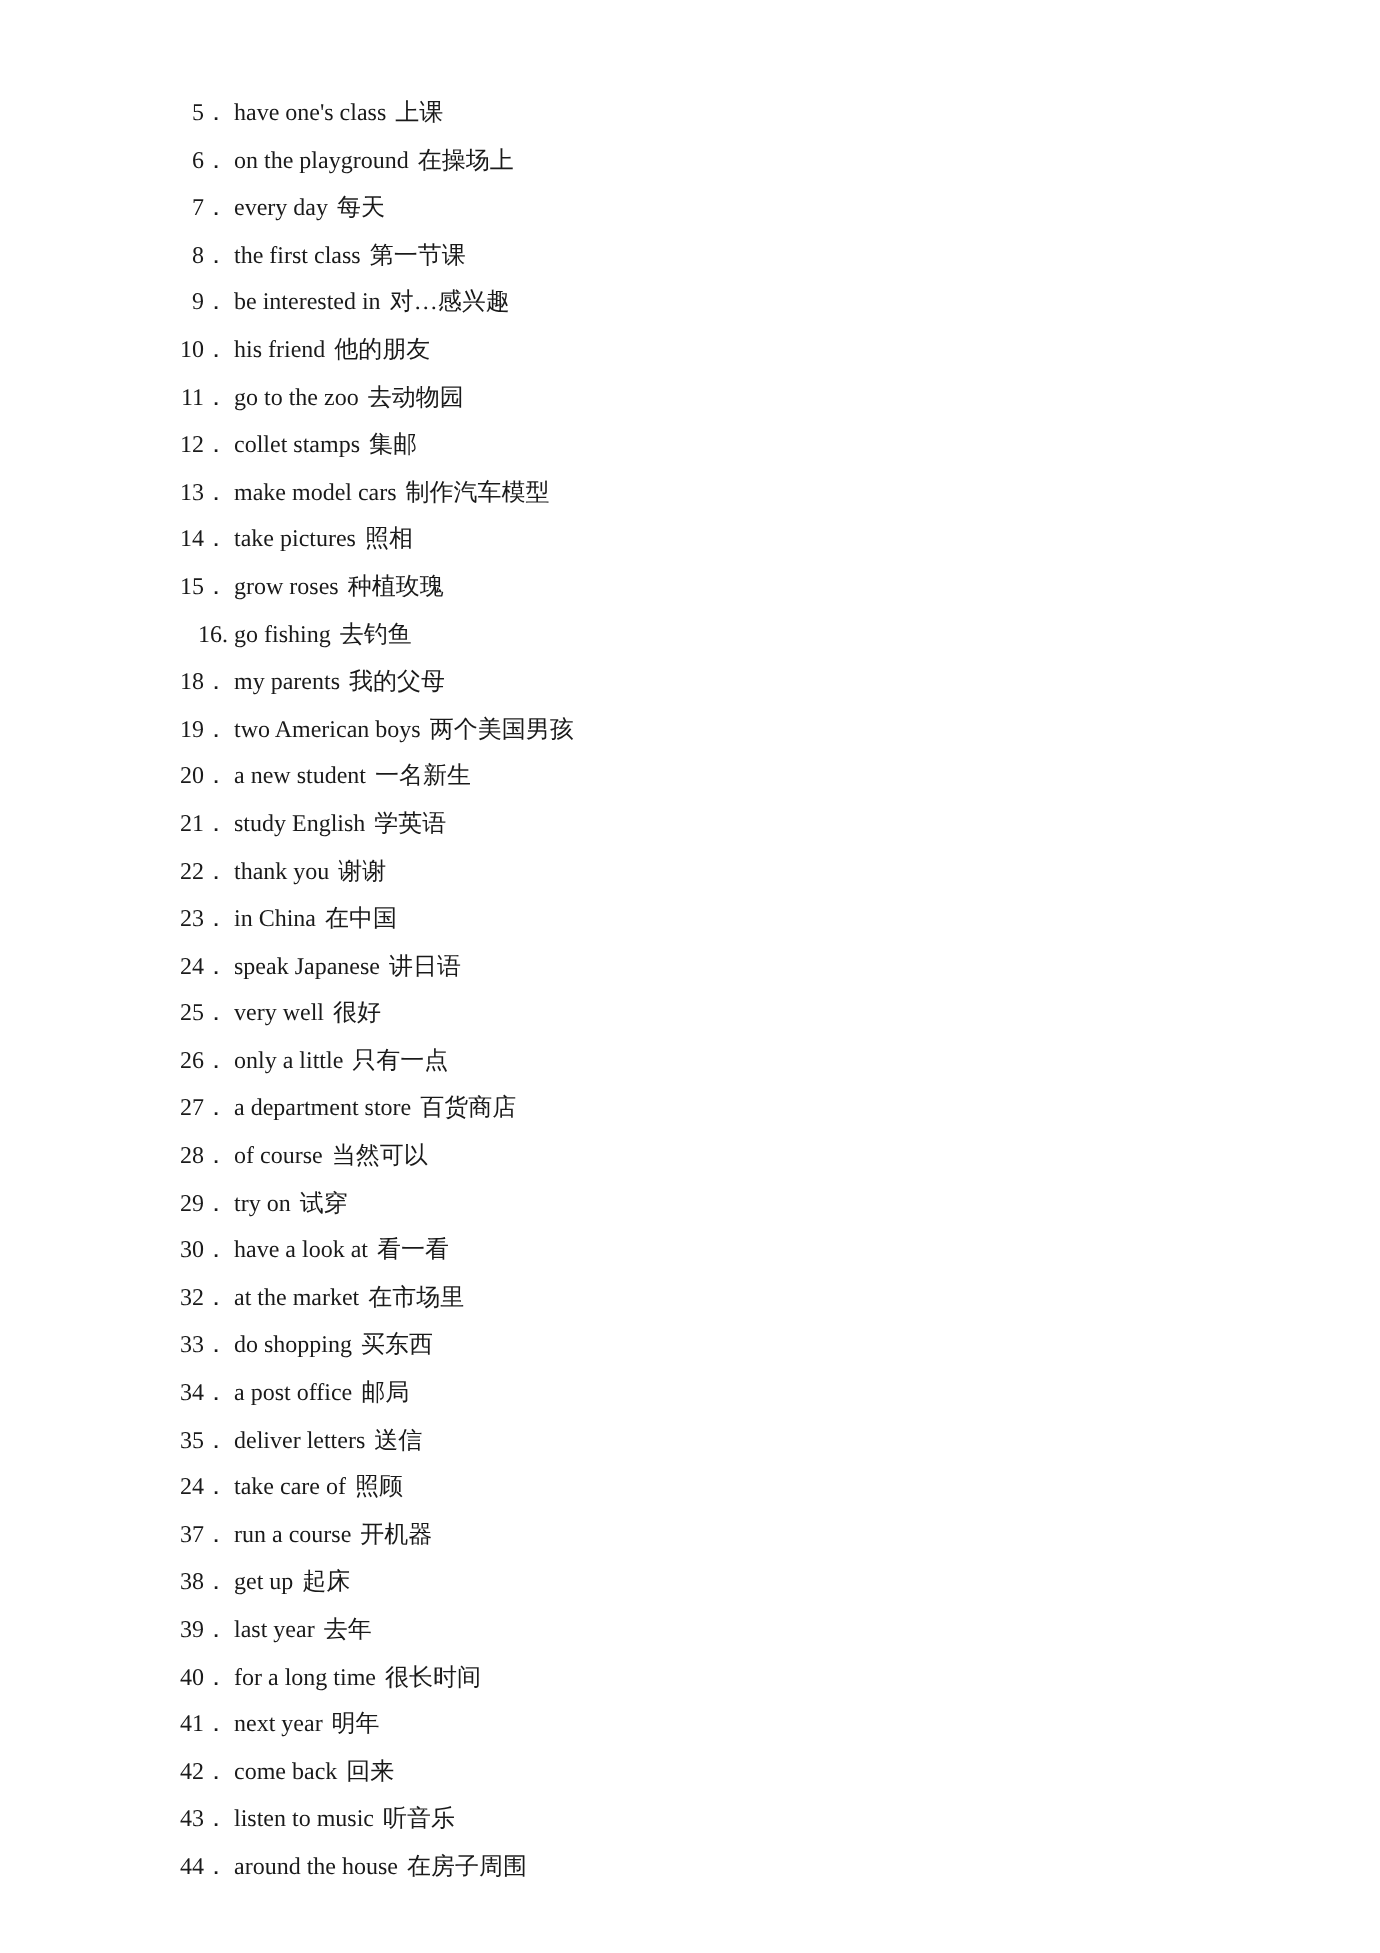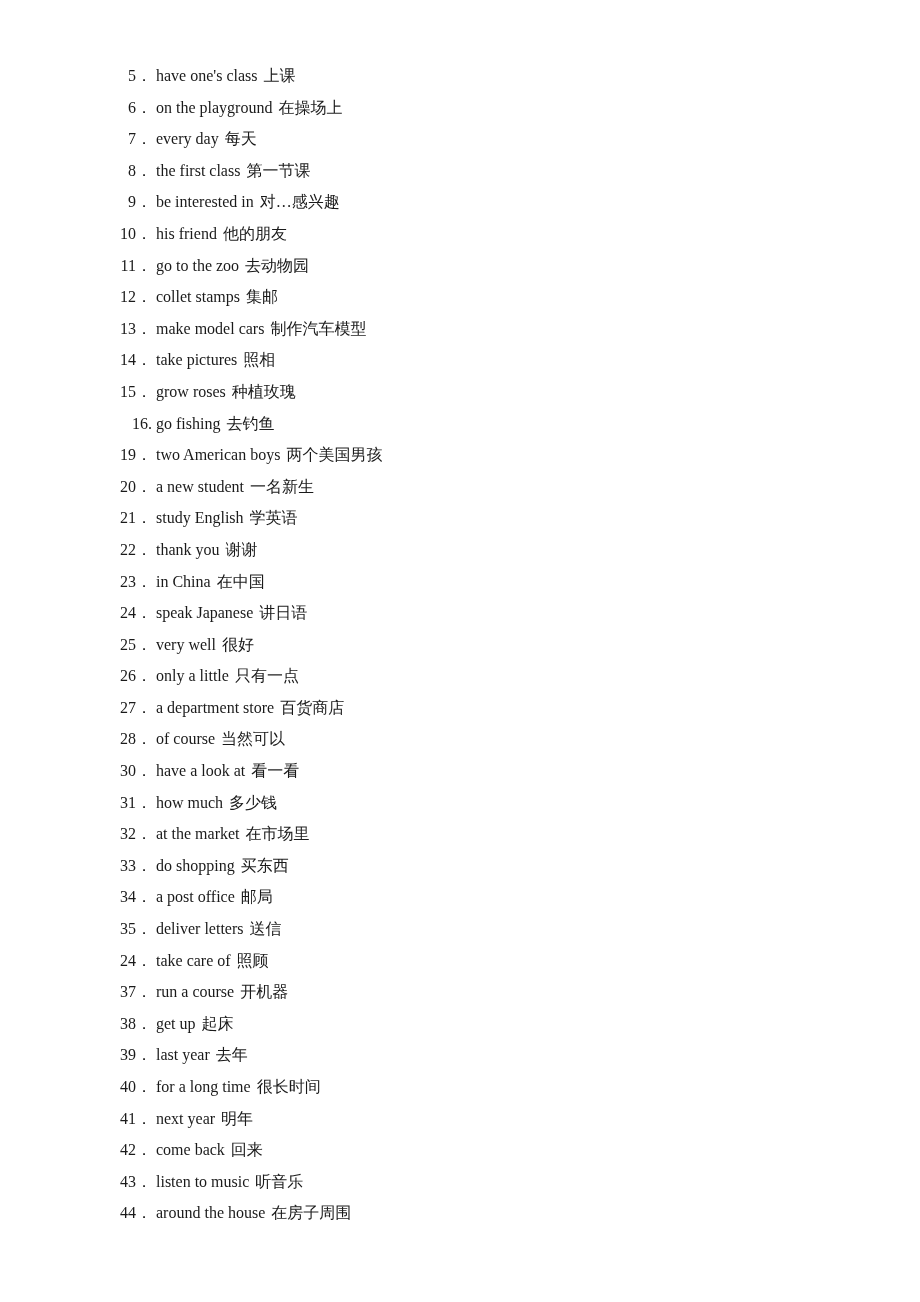--- a/index.html
+++ b/index.html
@@ -47,32 +47,33 @@
     <li><span class="item-number">7．</span><span class="item-english">every day</span><span class="item-chinese">每天</span></li>
     <li><span class="item-number">8．</span><span class="item-english">the first class</span><span class="item-chinese">第一节课</span></li>
     <li><span class="item-number">9．</span><span class="item-english">be interested in</span><span class="item-chinese">对…感兴趣</span></li>
     <li><span class="item-number">10．</span><span class="item-english">his friend</span><span class="item-chinese">他的朋友</span></li>
     <li><span class="item-number">11．</span><span class="item-english">go to the zoo</span><span class="item-chinese">去动物园</span></li>
     <li><span class="item-number">12．</span><span class="item-english">collet stamps</span><span class="item-chinese">集邮</span></li>
     <li><span class="item-number">13．</span><span class="item-english">make model cars</span><span class="item-chinese">制作汽车模型</span></li>
     <li><span class="item-number">14．</span><span class="item-english">take pictures</span><span class="item-chinese">照相</span></li>
     <li><span class="item-number">15．</span><span class="item-english">grow roses</span><span class="item-chinese">种植玫瑰</span></li>
     <li><span class="item-number">16.</span><span class="item-english">go fishing</span><span class="item-chinese">去钓鱼</span></li>
+    <li><span class="item-number">18．</span><span class="item-english">my parents</span><span class="item-chinese">我的父母</span></li>
     <li><span class="item-number">19．</span><span class="item-english">two American boys</span><span class="item-chinese">两个美国男孩</span></li>
     <li><span class="item-number">20．</span><span class="item-english">a new student</span><span class="item-chinese">一名新生</span></li>
     <li><span class="item-number">21．</span><span class="item-english">study English</span><span class="item-chinese">学英语</span></li>
     <li><span class="item-number">22．</span><span class="item-english">thank you</span><span class="item-chinese">谢谢</span></li>
     <li><span class="item-number">23．</span><span class="item-english">in China</span><span class="item-chinese">在中国</span></li>
     <li><span class="item-number">24．</span><span class="item-english">speak Japanese</span><span class="item-chinese">讲日语</span></li>
     <li><span class="item-number">25．</span><span class="item-english">very well</span><span class="item-chinese">很好</span></li>
     <li><span class="item-number">26．</span><span class="item-english">only a little</span><span class="item-chinese">只有一点</span></li>
     <li><span class="item-number">27．</span><span class="item-english">a department store</span><span class="item-chinese">百货商店</span></li>
     <li><span class="item-number">28．</span><span class="item-english">of course</span><span class="item-chinese">当然可以</span></li>
+    <li><span class="item-number">29．</span><span class="item-english">try on</span><span class="item-chinese">试穿</span></li>
     <li><span class="item-number">30．</span><span class="item-english">have a look at</span><span class="item-chinese">看一看</span></li>
-    <li><span class="item-number">31．</span><span class="item-english">how much</span><span class="item-chinese">多少钱</span></li>
     <li><span class="item-number">32．</span><span class="item-english">at the market</span><span class="item-chinese">在市场里</span></li>
     <li><span class="item-number">33．</span><span class="item-english">do shopping</span><span class="item-chinese">买东西</span></li>
     <li><span class="item-number">34．</span><span class="item-english">a post office</span><span class="item-chinese">邮局</span></li>
     <li><span class="item-number">35．</span><span class="item-english">deliver letters</span><span class="item-chinese">送信</span></li>
     <li><span class="item-number">24．</span><span class="item-english">take care of</span><span class="item-chinese">照顾</span></li>
     <li><span class="item-number">37．</span><span class="item-english">run a course</span><span class="item-chinese">开机器</span></li>
     <li><span class="item-number">38．</span><span class="item-english">get up</span><span class="item-chinese">起床</span></li>
     <li><span class="item-number">39．</span><span class="item-english">last year</span><span class="item-chinese">去年</span></li>
     <li><span class="item-number">40．</span><span class="item-english">for a long time</span><span class="item-chinese">很长时间</span></li>
     <li><span class="item-number">41．</span><span class="item-english">next year</span><span class="item-chinese">明年</span></li>

